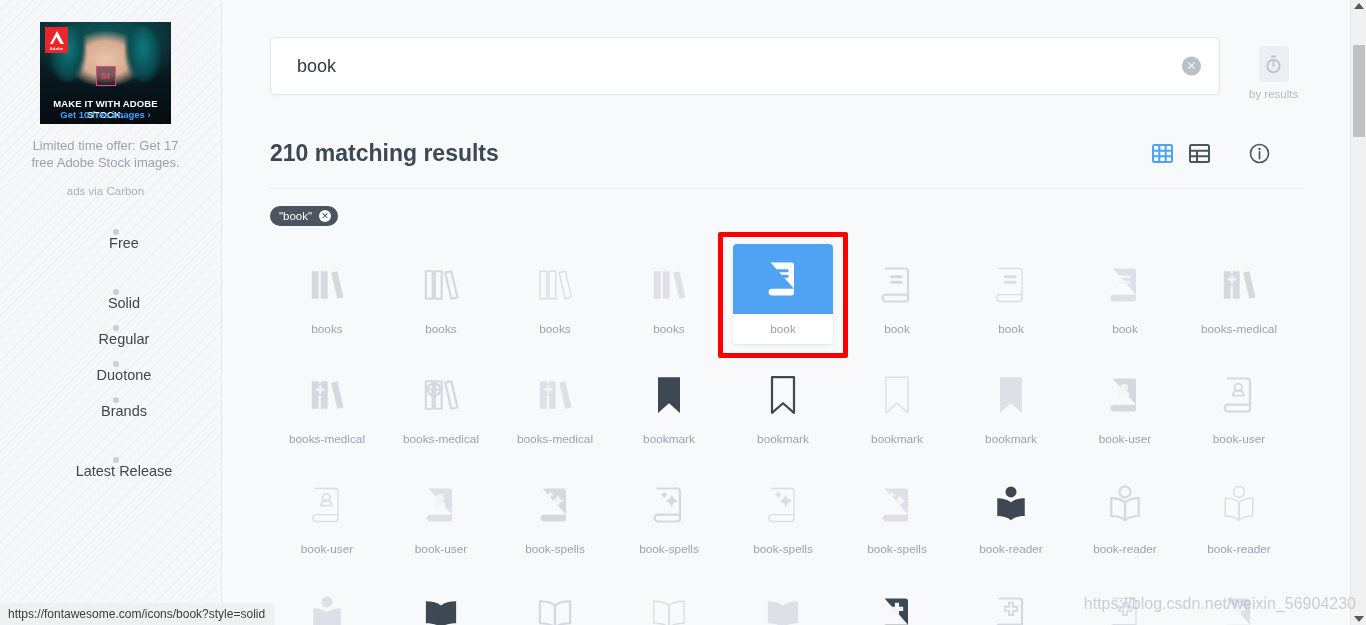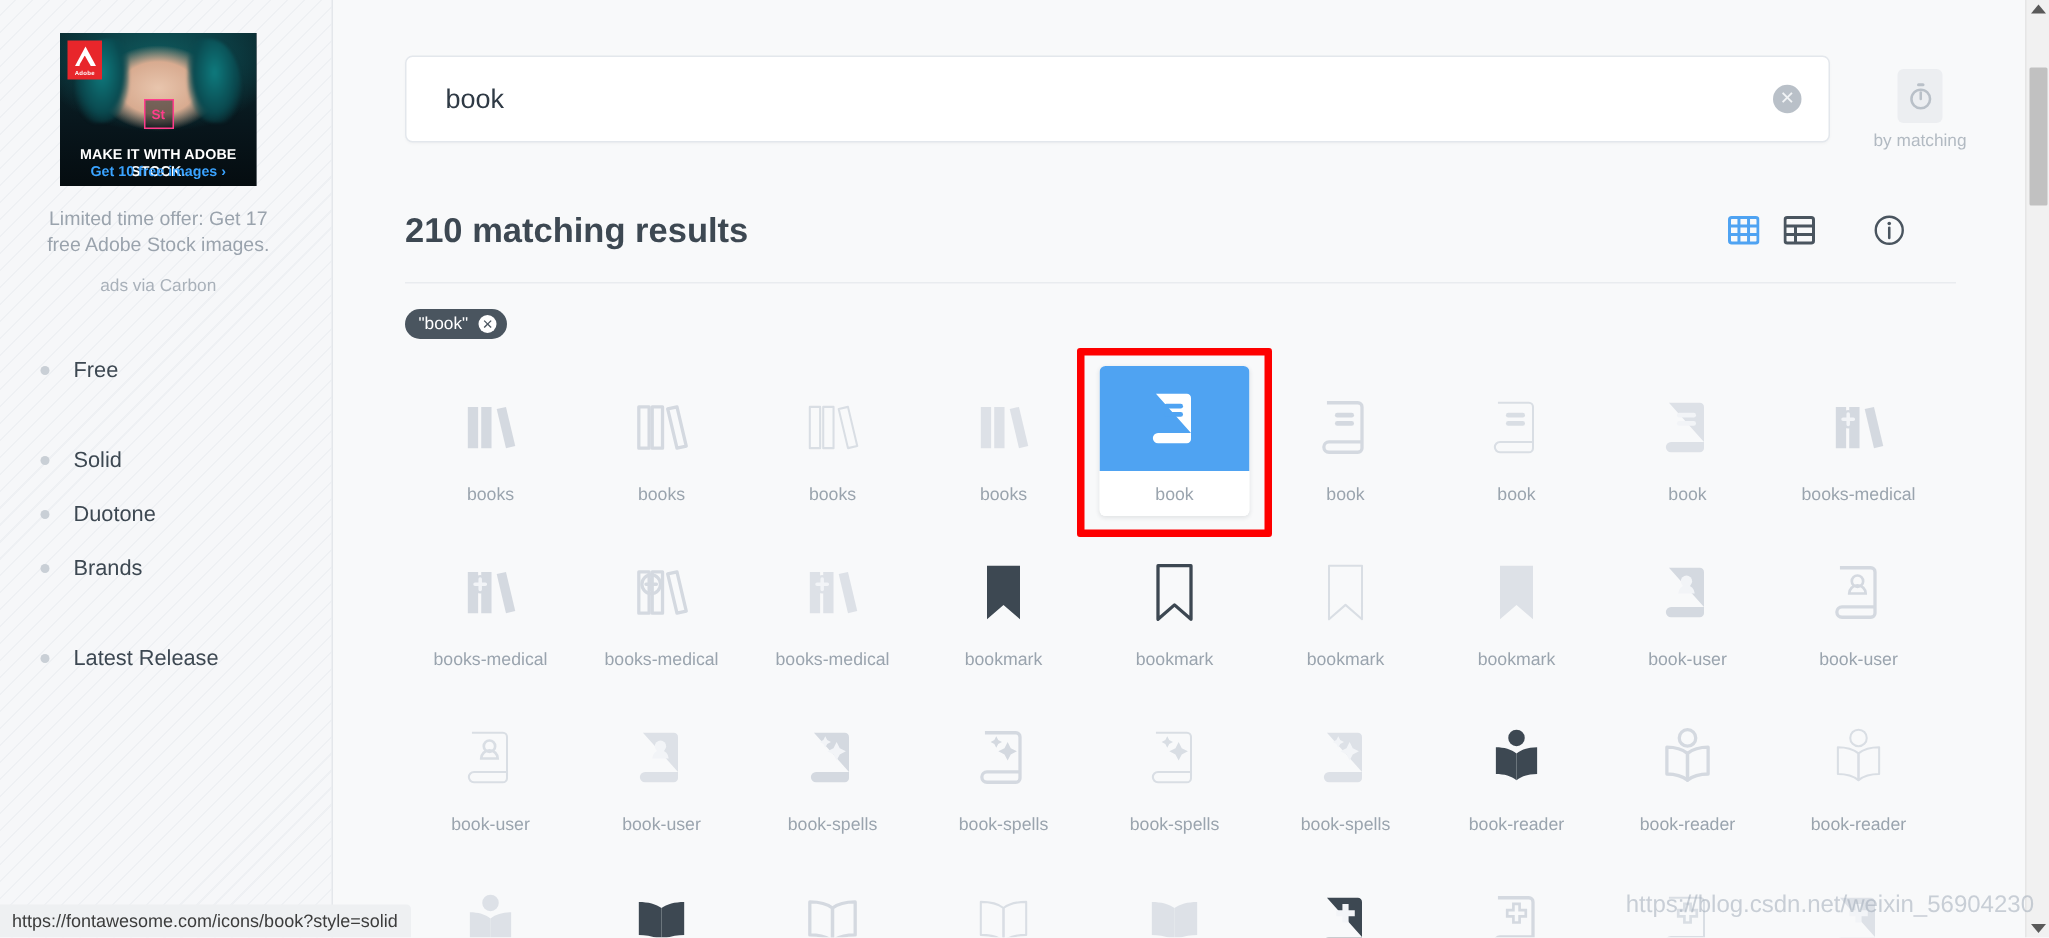--- a/index.html
+++ b/index.html
@@ -78,20 +78,21 @@
     margin-top: 13px; font-size: 13px; line-height: 17px;
     color: #9aa3ad; text-align: center; padding: 0 8px;
   }
   .ad-via { margin-top: 14px; font-size: 11.5px; color: #a9b1ba; text-align: center; }
 
   .nav { margin-top: 32px; padding-left: 27px; }
   .nav-group { margin-bottom: 24px; }
   .nav-item {
     display: flex; align-items: center; height: 36px;
     cursor: pointer;
+    flex-direction: column;
   }
   .nav-dot {
     width: 6px; height: 6px; border-radius: 50%;
     background: #c9cfd6; margin-right: 16px; flex: 0 0 6px;
   }
   .nav-label { font-size: 14.5px; color: #3d4852; }
 
   
   .main {
     flex: 1; height: 625px; position: relative;
@@ -250,20 +251,24 @@
         <div class="nav-item">
           <span class="nav-dot"></span>
           <span class="nav-label">Free</span>
         </div>
       </div>
 
       <div class="nav-group">
         <div class="nav-item">
           <span class="nav-dot"></span>
           <span class="nav-label">Solid</span>
+        </div>
+        <div class="nav-item">
+          <span class="nav-dot"></span>
+          <span class="nav-label">Regular</span>
         </div>
         <div class="nav-item">
           <span class="nav-dot"></span>
           <span class="nav-label">Duotone</span>
         </div>
         <div class="nav-item">
           <span class="nav-dot"></span>
           <span class="nav-label">Brands</span>
         </div>
       </div>
@@ -285,21 +290,21 @@
         <span class="clear-btn">✕</span>
       </div>
       <div class="algolia">
         <div class="algolia-icon">
           <svg class="icon-svg" width="15" height="19" viewBox="0 0 15 19" aria-hidden="true">
             <rect x="5" y="0.5" width="5" height="2" rx="1" fill="#b9c0c8"></rect>
             <circle cx="7.5" cy="11" r="6.2" fill="none" stroke="#b9c0c8" stroke-width="1.7"></circle>
             <path d="M7.5 11 L7.5 6.6" stroke="#b9c0c8" stroke-width="1.7" stroke-linecap="round"></path>
           </svg>
         </div>
-        <div class="algolia-label">by matching</div>
+        <div class="algolia-label">by results</div>
       </div>
     </div>
 
     <div class="results-row">
       <div class="results-count">210 matching results</div>
       <div class="view-icons">
         <span class="icon-btn">
           <svg class="icon-svg" width="21" height="21" viewBox="0 0 21 21">
             <rect x="1" y="2" width="19" height="17" rx="1.5" fill="none" stroke="#4fa3f2" stroke-width="2"></rect>
             <path d="M1 7.7h19M1 13.3h19M7.3 2v17M13.7 2v17" stroke="#4fa3f2" stroke-width="2"></path>

